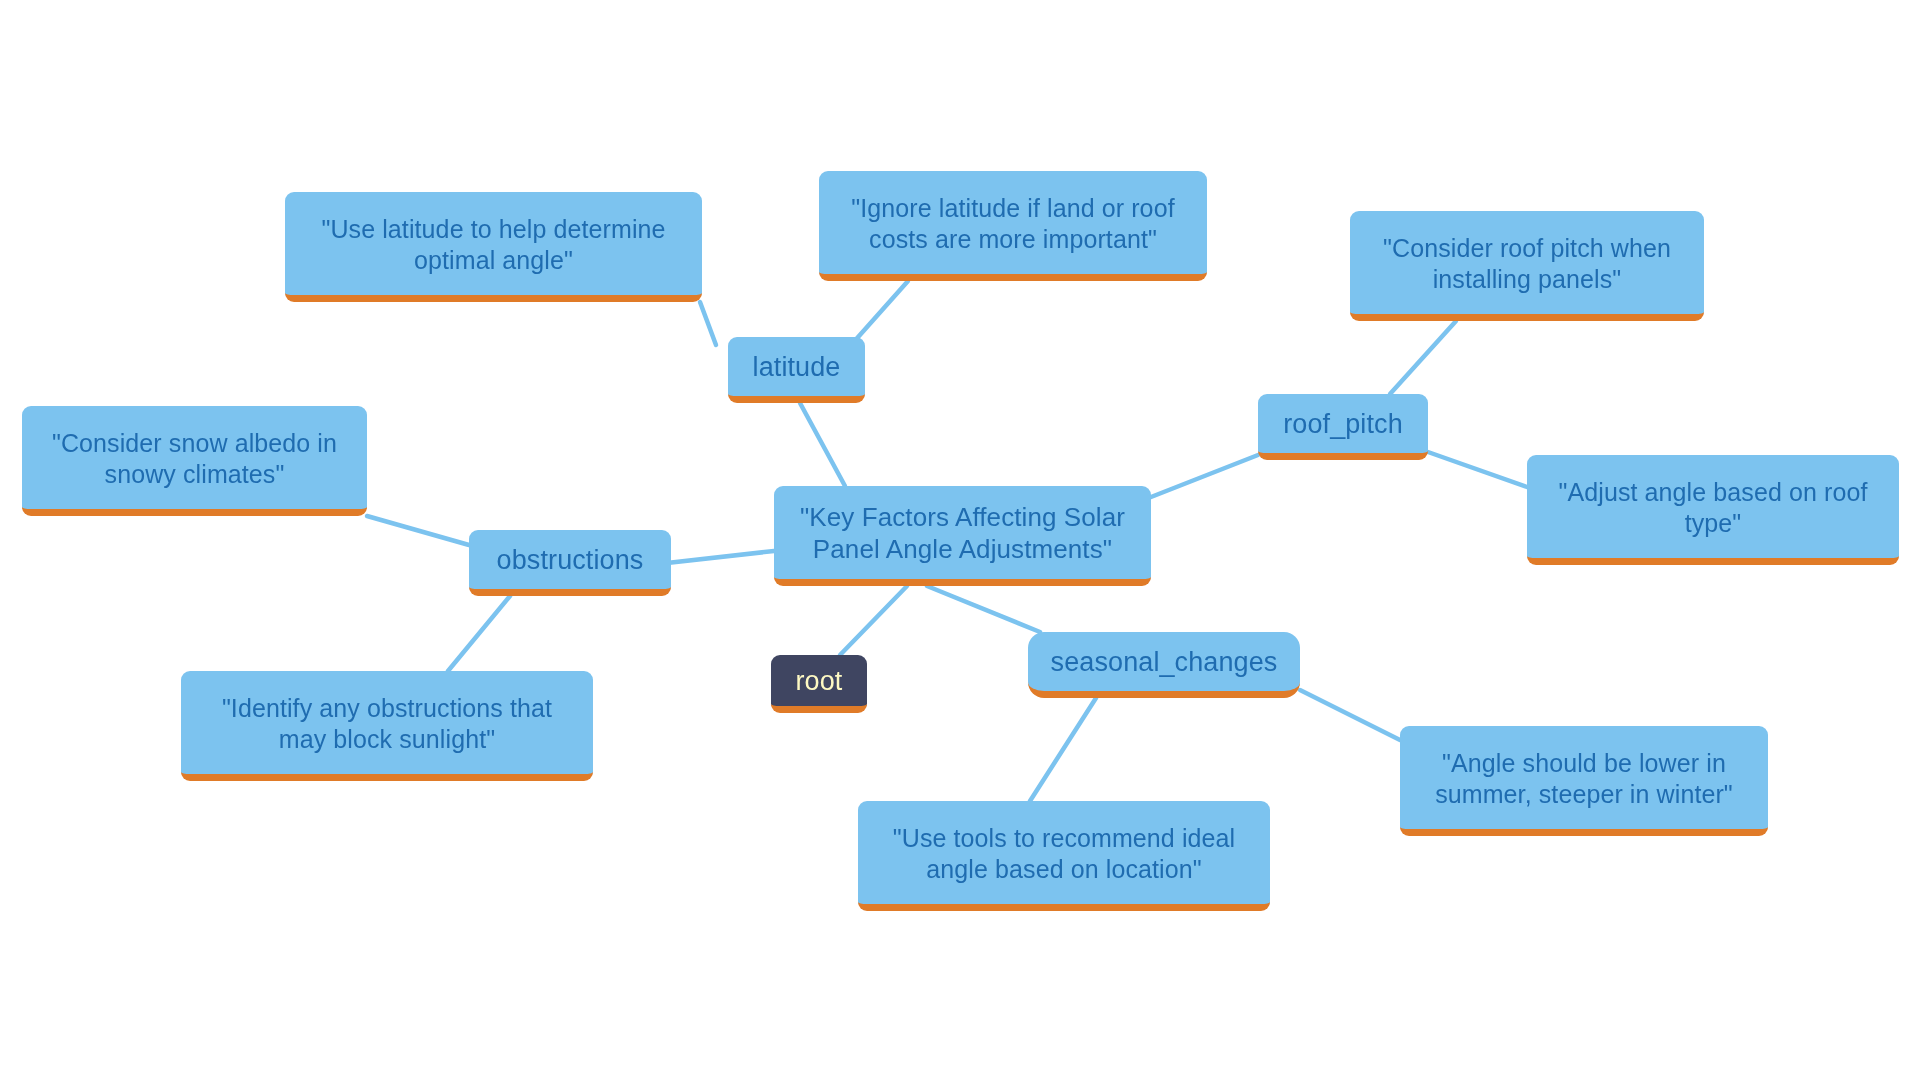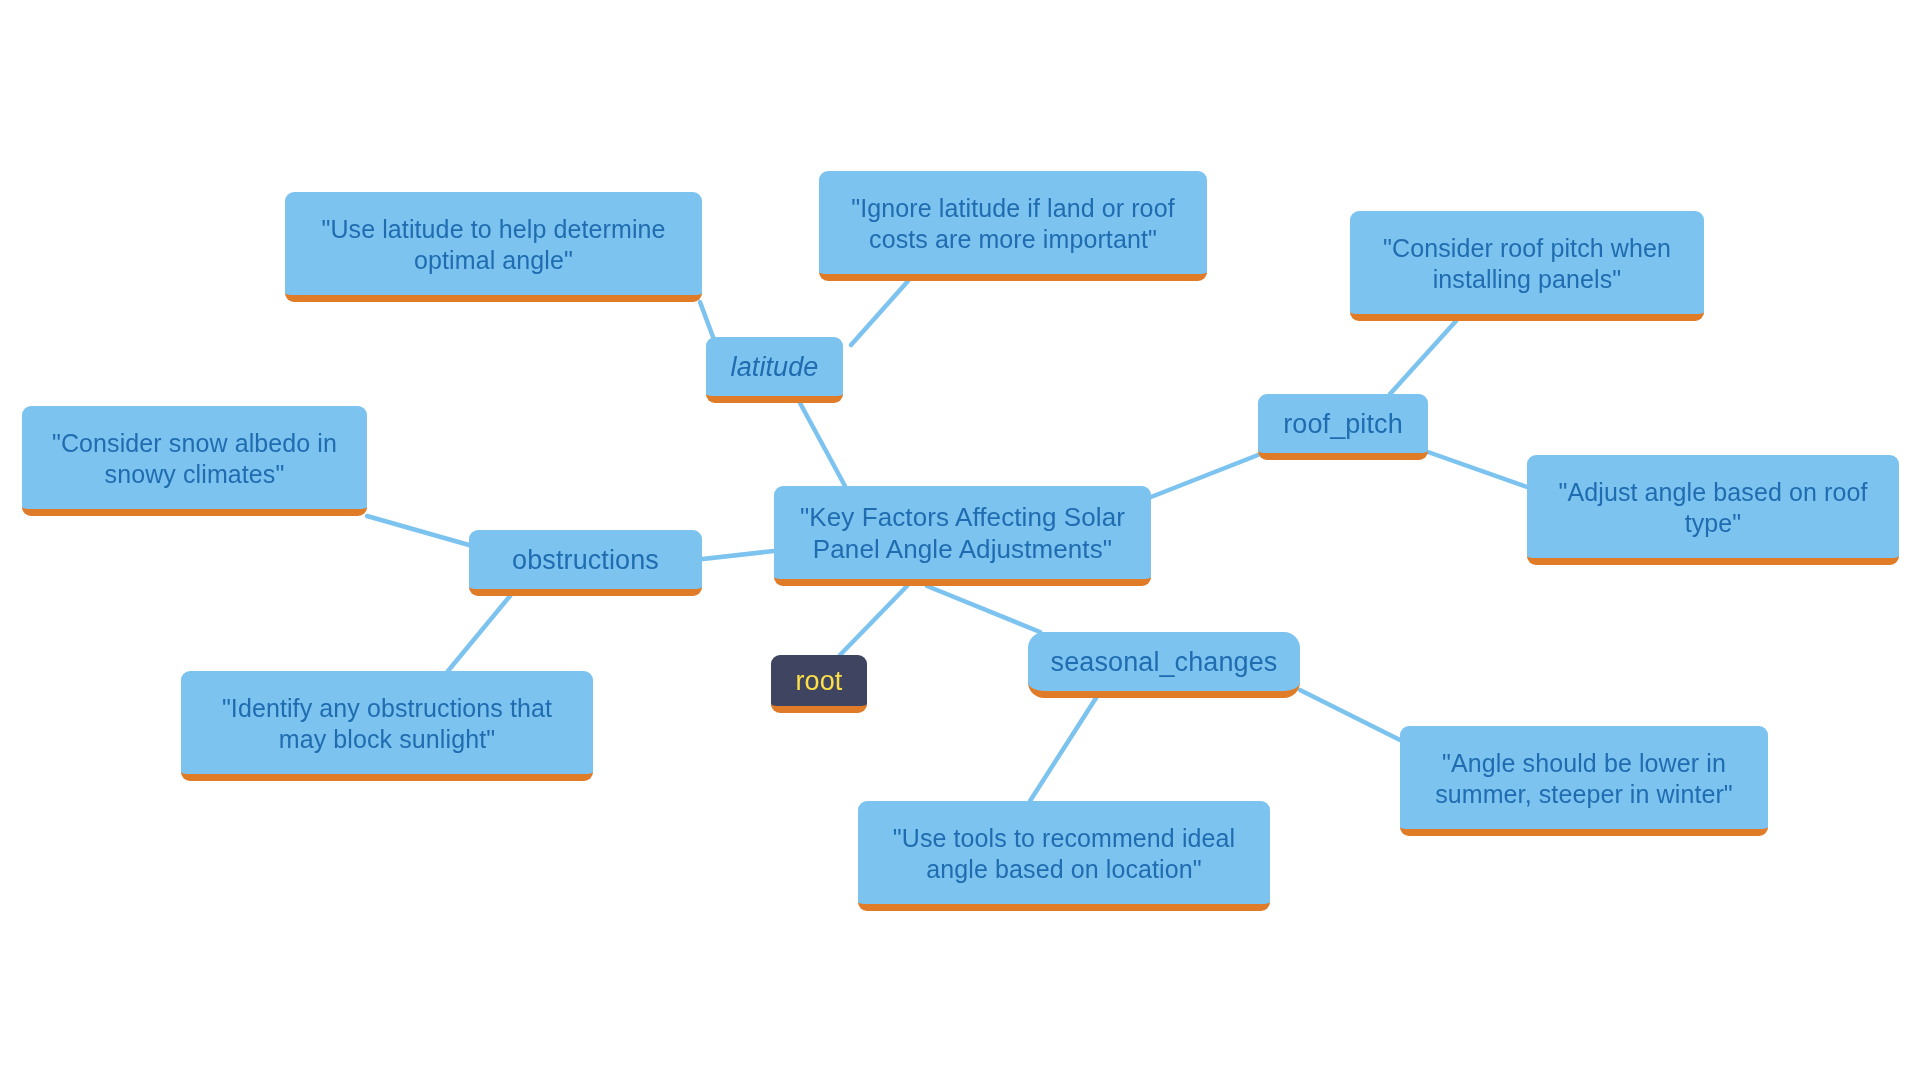--- a/index.html
+++ b/index.html
@@ -47,21 +47,21 @@
     font-size: 25px;
   }
   .node.branch {
     font-size: 27px;
   }
   .node.center {
     font-size: 26px;
   }
   .node.root {
     background: #3f4561;
-    color: #fde047;
+    color: #fef9c3;
     font-size: 27px;
     border-bottom: 7px solid #e07b28;
   }
   .node span {
     display: block;
     width: 100%;
   }
 </style>
 </head>
 <body>
@@ -82,27 +82,27 @@
       <line x1="1096" y1="698" x2="1030" y2="801" stroke="#7cc3ef" stroke-width="4.5" stroke-linecap="round"></line>
       <line x1="1300" y1="690" x2="1400" y2="740" stroke="#7cc3ef" stroke-width="4.5" stroke-linecap="round"></line>
     </svg>
   <div id="nodes">
       <div class="node root" style="left: 771px; top: 655px; width: 96px; height: 58px;">
         <span>root</span>
       </div>
       <div class="node center" style="left: 774px; top: 486px; width: 377px; height: 100px;">
         <span>"Key Factors Affecting Solar Panel Angle Adjustments"</span>
       </div>
-      <div class="node branch" style="left: 706px; top: 337px; width: 137px; height: 66px; font-style: italic;">
+      <div class="node branch" style="left: 728px; top: 337px; width: 137px; height: 66px;">
         <span>latitude</span>
       </div>
       <div class="node branch" style="left: 1258px; top: 394px; width: 170px; height: 66px; justify-content: flex-end;">
         <span>roof_pitch</span>
       </div>
-      <div class="node branch" style="left: 469px; top: 530px; width: 233px; height: 66px;">
+      <div class="node branch" style="left: 469px; top: 530px; width: 202px; height: 66px;">
         <span>obstructions</span>
       </div>
       <div class="node branch" style="left: 1028px; top: 632px; width: 272px; height: 66px; border-radius: 16px;">
         <span>seasonal_changes</span>
       </div>
       <div class="node leaf" style="left: 285px; top: 192px; width: 417px; height: 110px;">
         <span>"Use latitude to help determine optimal angle"</span>
       </div>
       <div class="node leaf" style="left: 819px; top: 171px; width: 388px; height: 110px;">
         <span>"Ignore latitude if land or roof costs are more important"</span>

